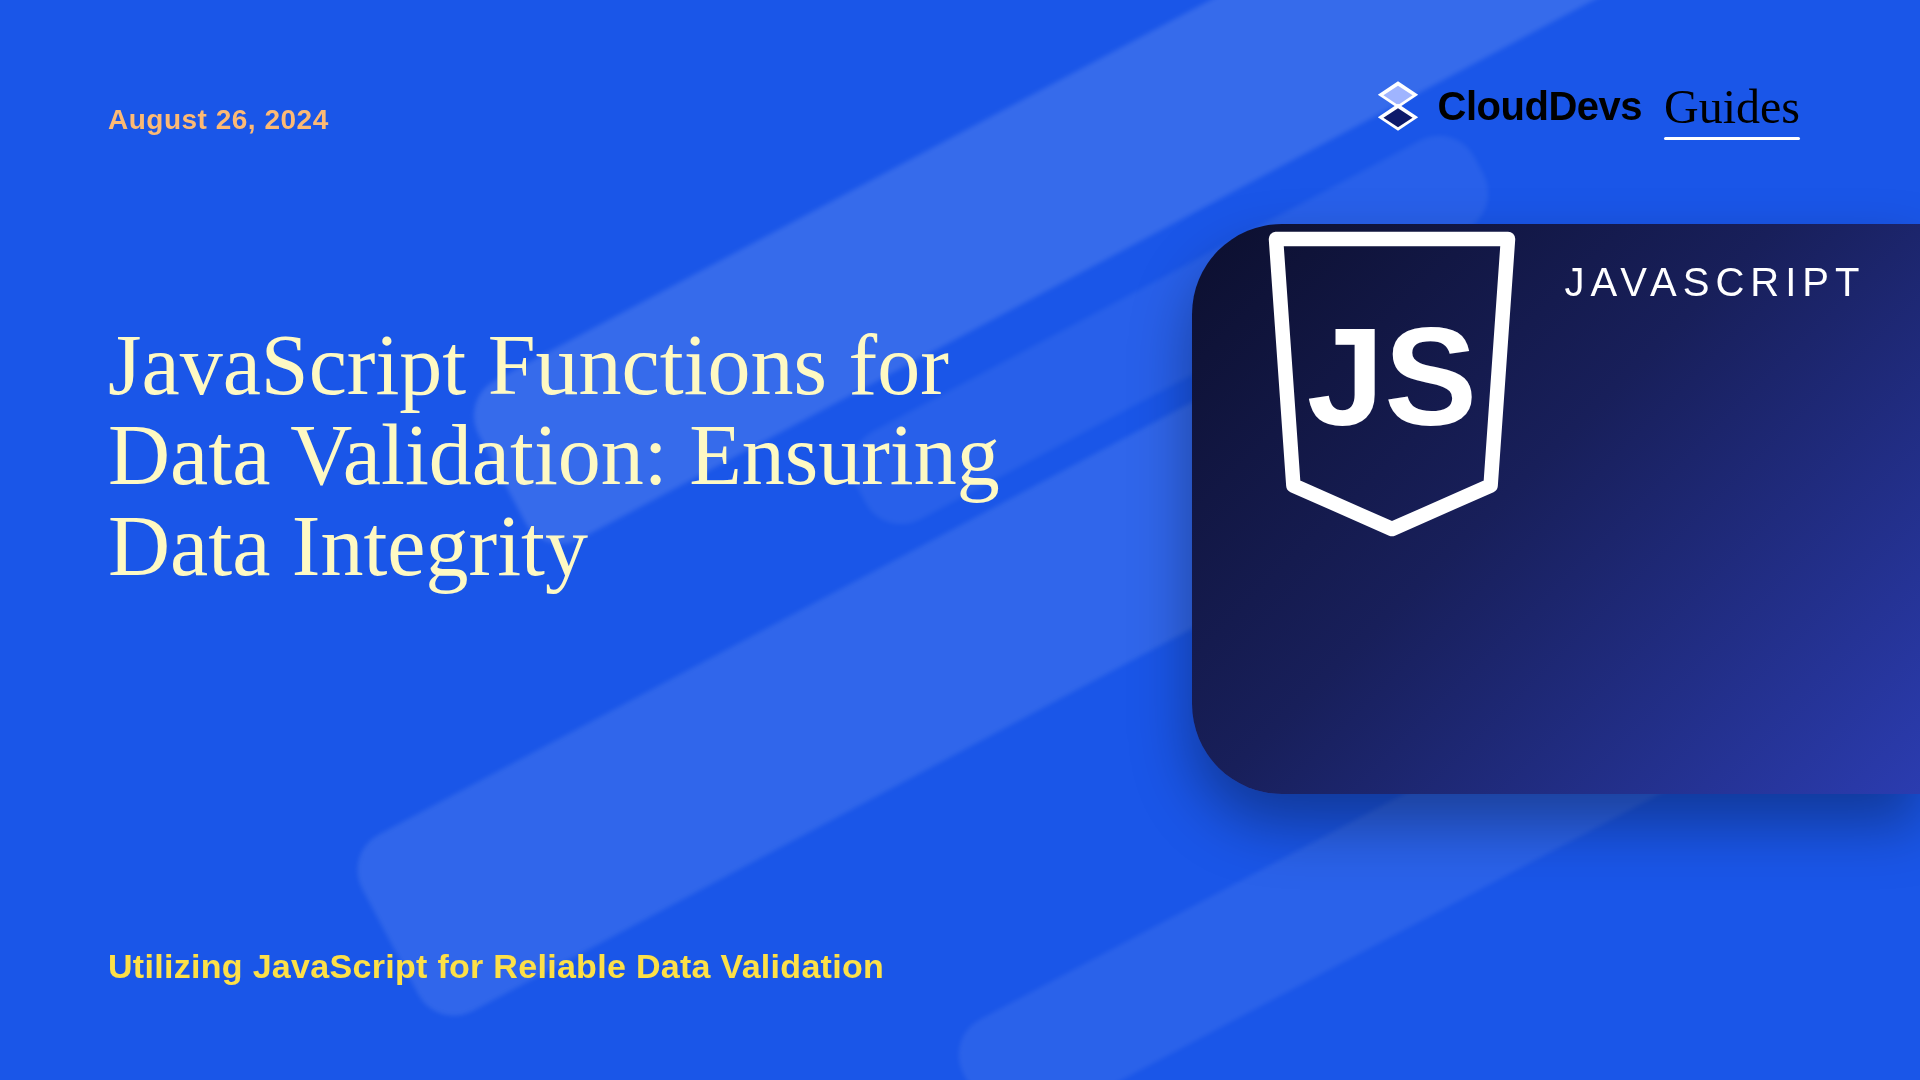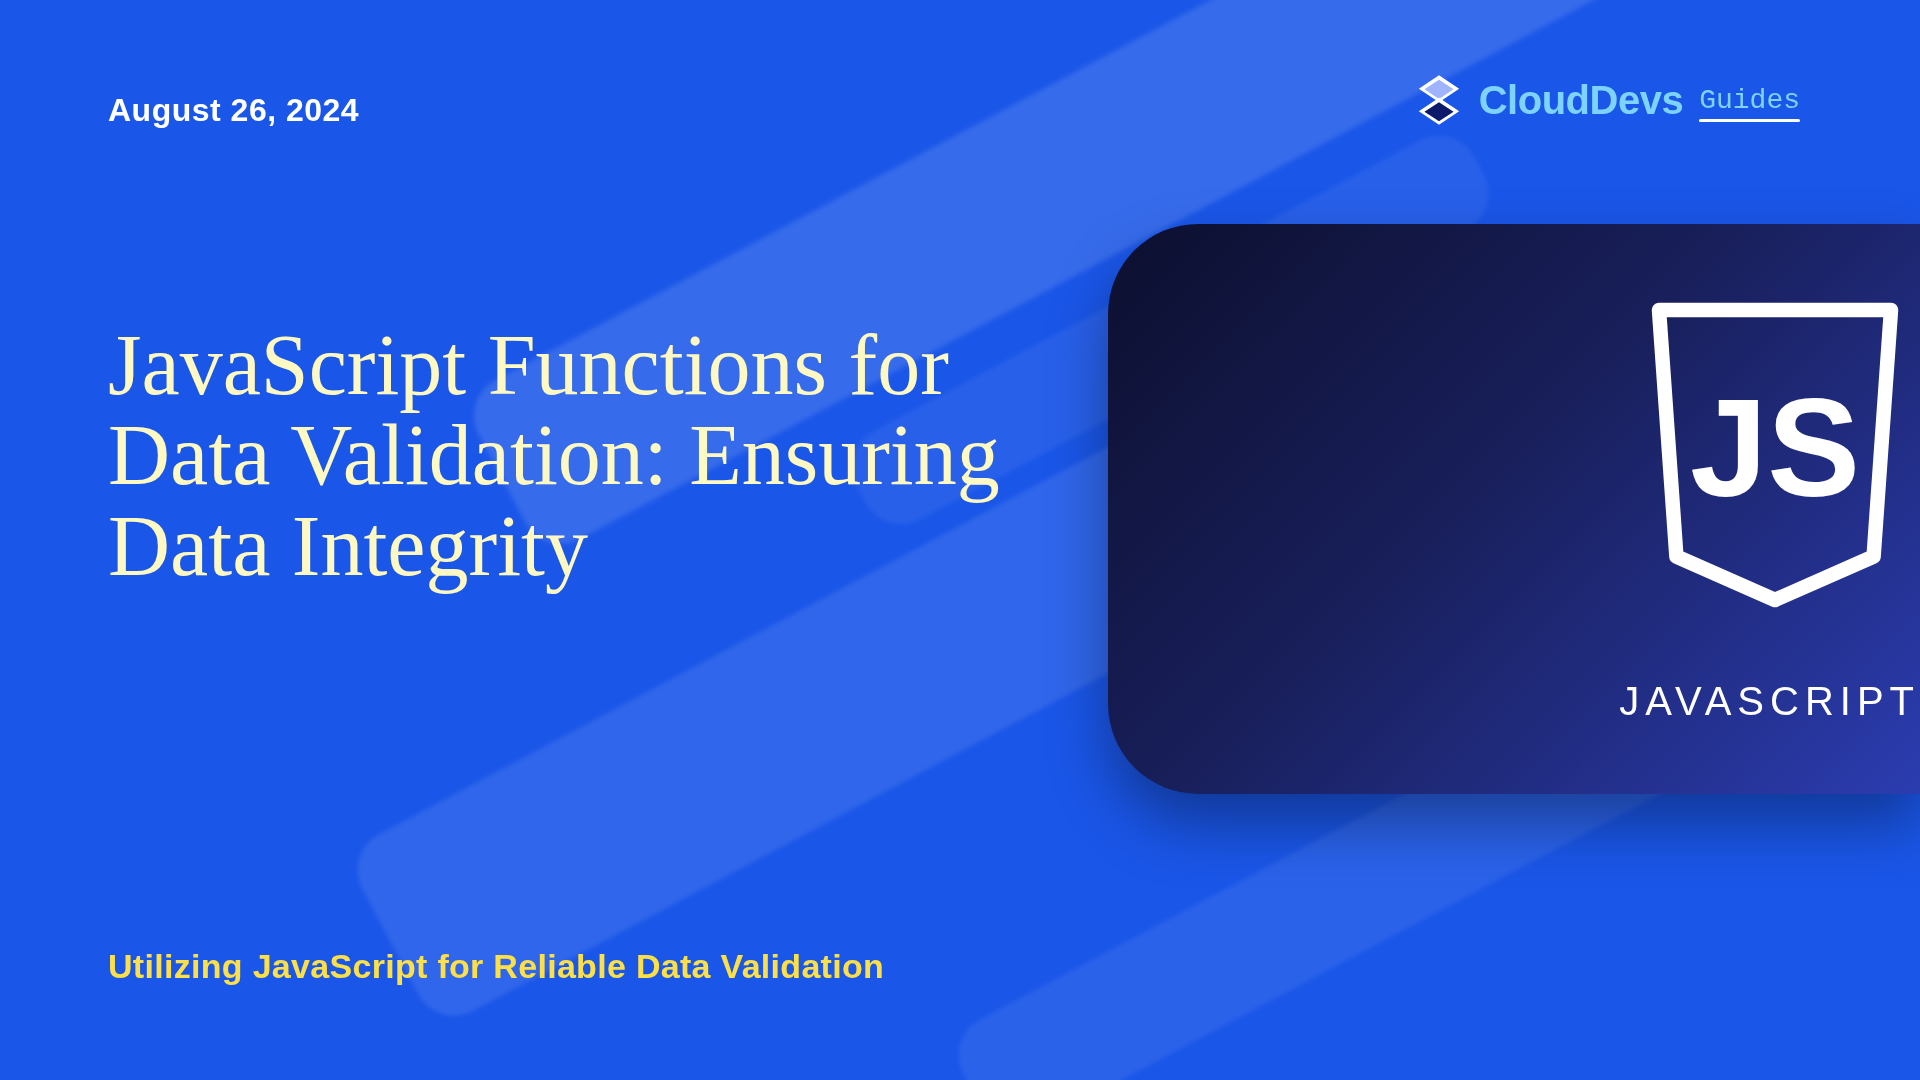--- a/index.html
+++ b/index.html
@@ -18,54 +18,54 @@
   border-radius: 40px;
   filter: blur(2px);
 }
 .brush1 { width: 1400px; height: 180px; top: 60px; left: 420px; }
 .brush2 { width: 1200px; height: 200px; top: 560px; left: 320px; opacity: 0.8; }
 .brush3 { width: 900px; height: 120px; top: 820px; left: 920px; opacity: 0.6; }
 .brush4 { width: 700px; height: 100px; top: 280px; left: 820px; opacity: 0.5; }
 
 .date {
   position: absolute;
-  top: 92px;
+  top: 104px;
   left: 108px;
-  color: #ffffff;
+  color: #fdba74;
   font-family: -apple-system, 'Segoe UI', Arial, sans-serif;
   font-weight: 700;
-  font-size: 32px;
+  font-size: 28px;
   letter-spacing: 0.5px;
 }
 .logo-group {
   position: absolute;
-  top: 72px;
+  top: 78px;
   right: 120px;
   display: flex;
   align-items: center;
   gap: 12px;
-  color: #7dd3fc;
+  color: #000000;
 }
 .logo-mark {
   width: 56px;
   height: 56px;
   position: relative;
 }
 .logo-mark svg { width: 100%; height: 100%; }
 .brand-name {
   font-family: -apple-system, 'Segoe UI', Arial, sans-serif;
   font-weight: 800;
   font-size: 40px;
   letter-spacing: -0.5px;
 }
 .brand-sub {
-  font-family: Liberation Mono, monospace;
-  font-size: 28px;
+  font-family: Liberation Serif, serif;
+  font-size: 48px;
   font-style: normal;
-  margin-left: 4px;
+  margin-left: 10px;
   position: relative;
 }
 .brand-sub::after {
   content: "";
   position: absolute;
   left: 0;
   right: 0;
   bottom: -6px;
   height: 3px;
   background: #fff;
@@ -89,28 +89,27 @@
   color: #fde047;
   font-family: -apple-system, 'Segoe UI', Arial, sans-serif;
   font-weight: 700;
   font-size: 34px;
   letter-spacing: 0.3px;
 }
 .js-card {
   position: absolute;
   top: 224px;
   right: 0;
-  width: 812px;
+  width: 728px;
   height: 570px;
   background: linear-gradient(135deg, #0c0f2e 0%, #181f5a 45%, #2b3cb0 100%);
   border-top-left-radius: 90px;
   border-bottom-left-radius: 90px;
   display: flex;
-  flex-direction: column;
-  align-items: flex-end;
+  align-items: flex-start;
   justify-content: center;
   gap: 28px;
   box-shadow: 0 30px 60px rgba(0,0,0,0.35);
 }
 .js-shield {
   width: 290px;
   height: 320px;
 }
 .js-label {
   color: #fff;

